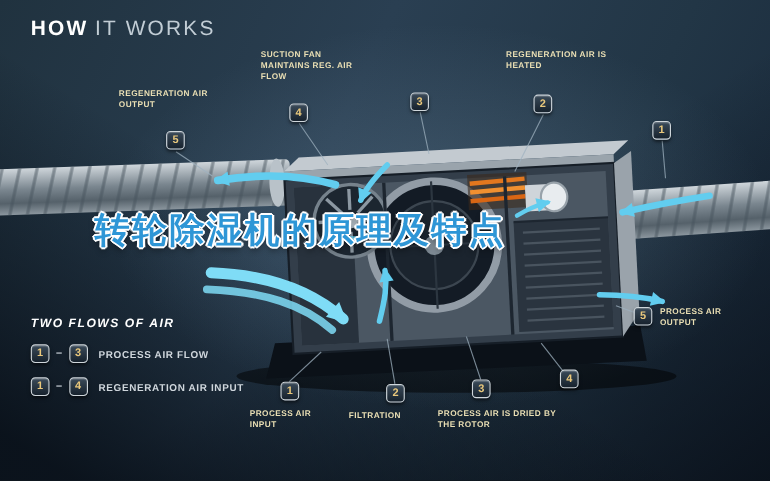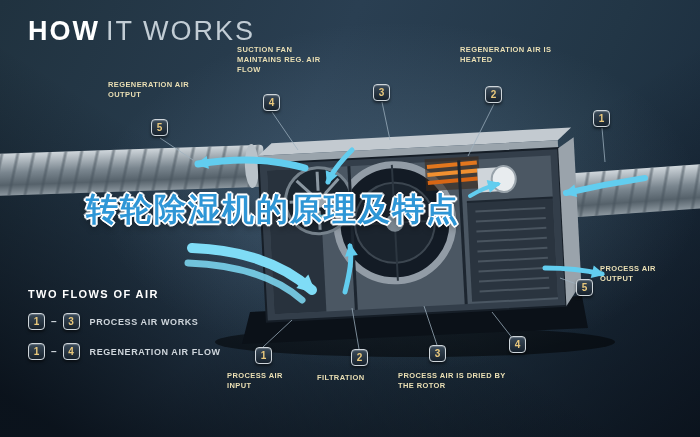--- a/index.html
+++ b/index.html
@@ -6,40 +6,40 @@
   .stage{
     position:relative;width:700px;height:437px;overflow:hidden;
     font-family:"Liberation Sans",sans-serif;
     background:
       radial-gradient(ellipse 430px 250px at 57% 45%, rgba(130,160,185,.28), rgba(0,0,0,0) 70%),
       linear-gradient(to top right, rgba(6,12,20,.85) 5%, rgba(6,12,20,0) 45%),
       linear-gradient(to bottom right, rgba(10,18,28,0) 55%, rgba(8,14,22,.8) 100%),
       linear-gradient(115deg,#20323f 0%,#2a3f52 40%,#223646 70%,#18283a 100%);
   }
   .illus{position:absolute;left:0;top:0;z-index:2;}
-  .app-title{position:absolute;left:28px;top:16px;z-index:4;font-size:27px;letter-spacing:2px;white-space:nowrap;}
+  .app-title{position:absolute;left:28px;top:16px;z-index:4;font-size:19px;letter-spacing:2px;white-space:nowrap;}
   .t-bold{font-weight:800;color:#ffffff;}
   .t-light{font-weight:300;color:#c2cdd5;margin-left:6px;}
   .c-label{
     position:absolute;z-index:4;
     font-weight:bold;font-size:7.5px;line-height:1.35;letter-spacing:.4px;
     color:var(--label-text,#eadfb4);text-align:left;text-transform:uppercase;
   }
   .c-label.left{text-align:left;}
   .badge{
     position:absolute;z-index:5;width:17px;height:17px;box-sizing:border-box;
     border:1px solid #cfd6db;border-radius:4px;
     background:linear-gradient(180deg,#3a4a59,#17222d);
     color:var(--badge-number,#e9c87c);
     font-weight:bold;font-size:10px;line-height:15px;text-align:center;
     box-shadow:0 2px 3px rgba(0,0,0,.5), inset 0 1px 1px rgba(255,255,255,.25);
   }
   .badge.inline{position:static;display:inline-block;flex:0 0 auto;}
   .legend{position:absolute;left:28px;top:288px;z-index:4;}
-  .legend-title{color:#ffffff;font-weight:bold;font-size:11px;letter-spacing:1.4px;}
+  .legend-title{color:#ffffff;font-weight:bold;font-size:11px;letter-spacing:1.4px;font-style:italic;}
   .legend-row{display:flex;align-items:center;gap:5px;margin-top:13px;}
   .legend-dash{color:#cfd6dc;font-size:10px;font-weight:bold;margin:0 1px;}
   .legend-label{color:#cfd6dc;font-weight:bold;font-size:9px;letter-spacing:.6px;margin-left:5px;}
   .cn-title{
     position:absolute;left:86px;top:188px;z-index:6;white-space:nowrap;
     font-family:"DejaVu Sans",sans-serif;font-weight:bold;font-size:32px;letter-spacing:2px;
     color:var(--overlay-blue,#2e96d6);
     text-shadow:
       -2px 0 #fff, 2px 0 #fff, 0 -2px #fff, 0 2px #fff,
       -1px -1px #fff, 1px 1px #fff, -1px 1px #fff, 1px -1px #fff,
@@ -176,21 +176,21 @@
 
   <div class="app-title">
     <span class="t-bold">HOW</span><span class="t-light">IT WORKS</span>
   </div>
 
   <div class="cn-title">转轮除湿机的原理及特点</div>
 
   <div class="c-label" style="left:108px;top:80px;width:96px">REGENERATION AIR OUTPUT</div>
   <div class="c-label" style="left:237px;top:45px;width:100px">SUCTION FAN MAINTAINS REG. AIR FLOW</div>
   <div class="c-label" style="left:460px;top:45px;width:108px">REGENERATION AIR IS HEATED</div>
-  <div class="c-label left" style="left:600px;top:264px;width:85px">PROCESS AIR OUTPUT</div>
+  <div class="c-label left" style="left:600px;top:278px;width:85px">PROCESS AIR OUTPUT</div>
   <div class="c-label" style="left:227px;top:371px;width:74px">PROCESS AIR INPUT</div>
   <div class="c-label" style="left:317px;top:373px;width:85px">FILTRATION</div>
   <div class="c-label" style="left:398px;top:371px;width:118px">PROCESS AIR IS DRIED BY THE ROTOR</div>
 
   <div class="badge" style="left:151px;top:119px">5</div>
   <div class="badge" style="left:263px;top:94px">4</div>
   <div class="badge" style="left:373px;top:84px">3</div>
   <div class="badge" style="left:485px;top:86px">2</div>
   <div class="badge" style="left:593px;top:110px">1</div>
   <div class="badge" style="left:576px;top:279px">5</div>
@@ -198,23 +198,23 @@
   <div class="badge" style="left:255px;top:347px">1</div>
   <div class="badge" style="left:351px;top:349px">2</div>
   <div class="badge" style="left:429px;top:345px">3</div>
 
   <div class="legend">
     <div class="legend-title">TWO FLOWS OF AIR</div>
     <div class="legend-row">
       <span class="badge inline">1</span>
       <span class="legend-dash">–</span>
       <span class="badge inline">3</span>
-      <span class="legend-label">PROCESS AIR WORKS</span>
+      <span class="legend-label">PROCESS AIR FLOW</span>
     </div>
     <div class="legend-row">
       <span class="badge inline">1</span>
       <span class="legend-dash">–</span>
       <span class="badge inline">4</span>
-      <span class="legend-label">REGENERATION AIR FLOW</span>
+      <span class="legend-label">REGENERATION AIR INPUT</span>
     </div>
   </div>
 
 </div>
 
 </body></html>

